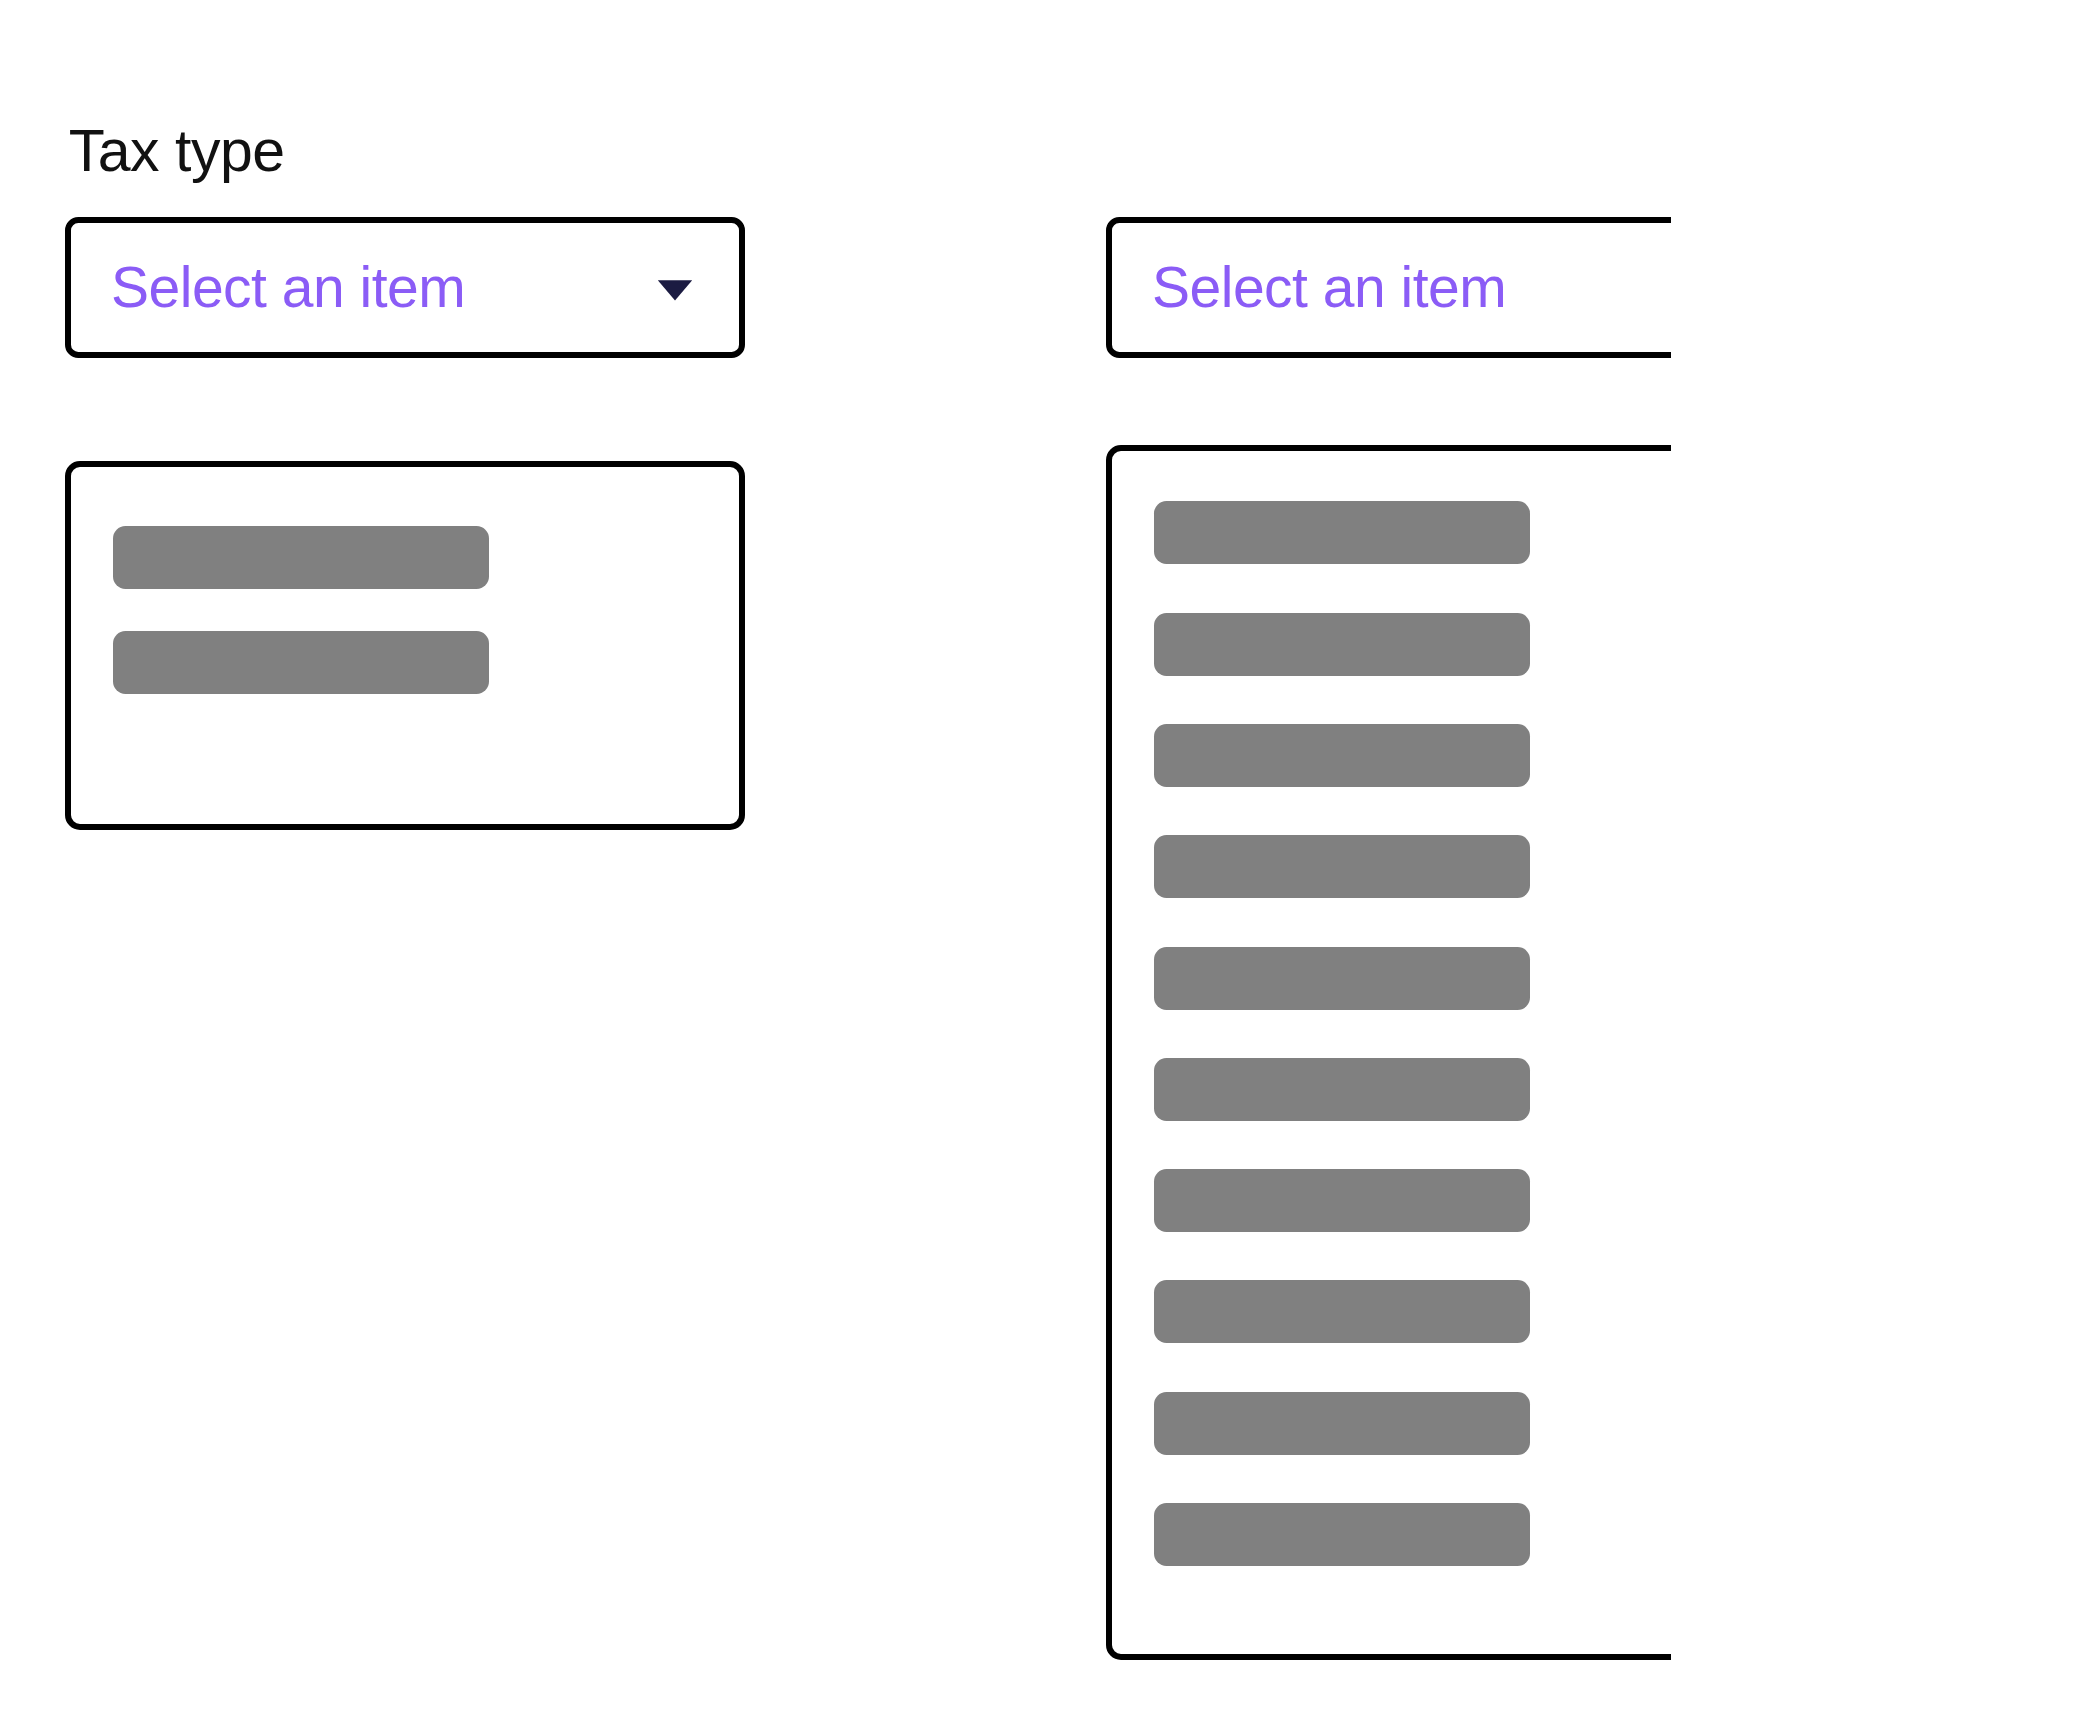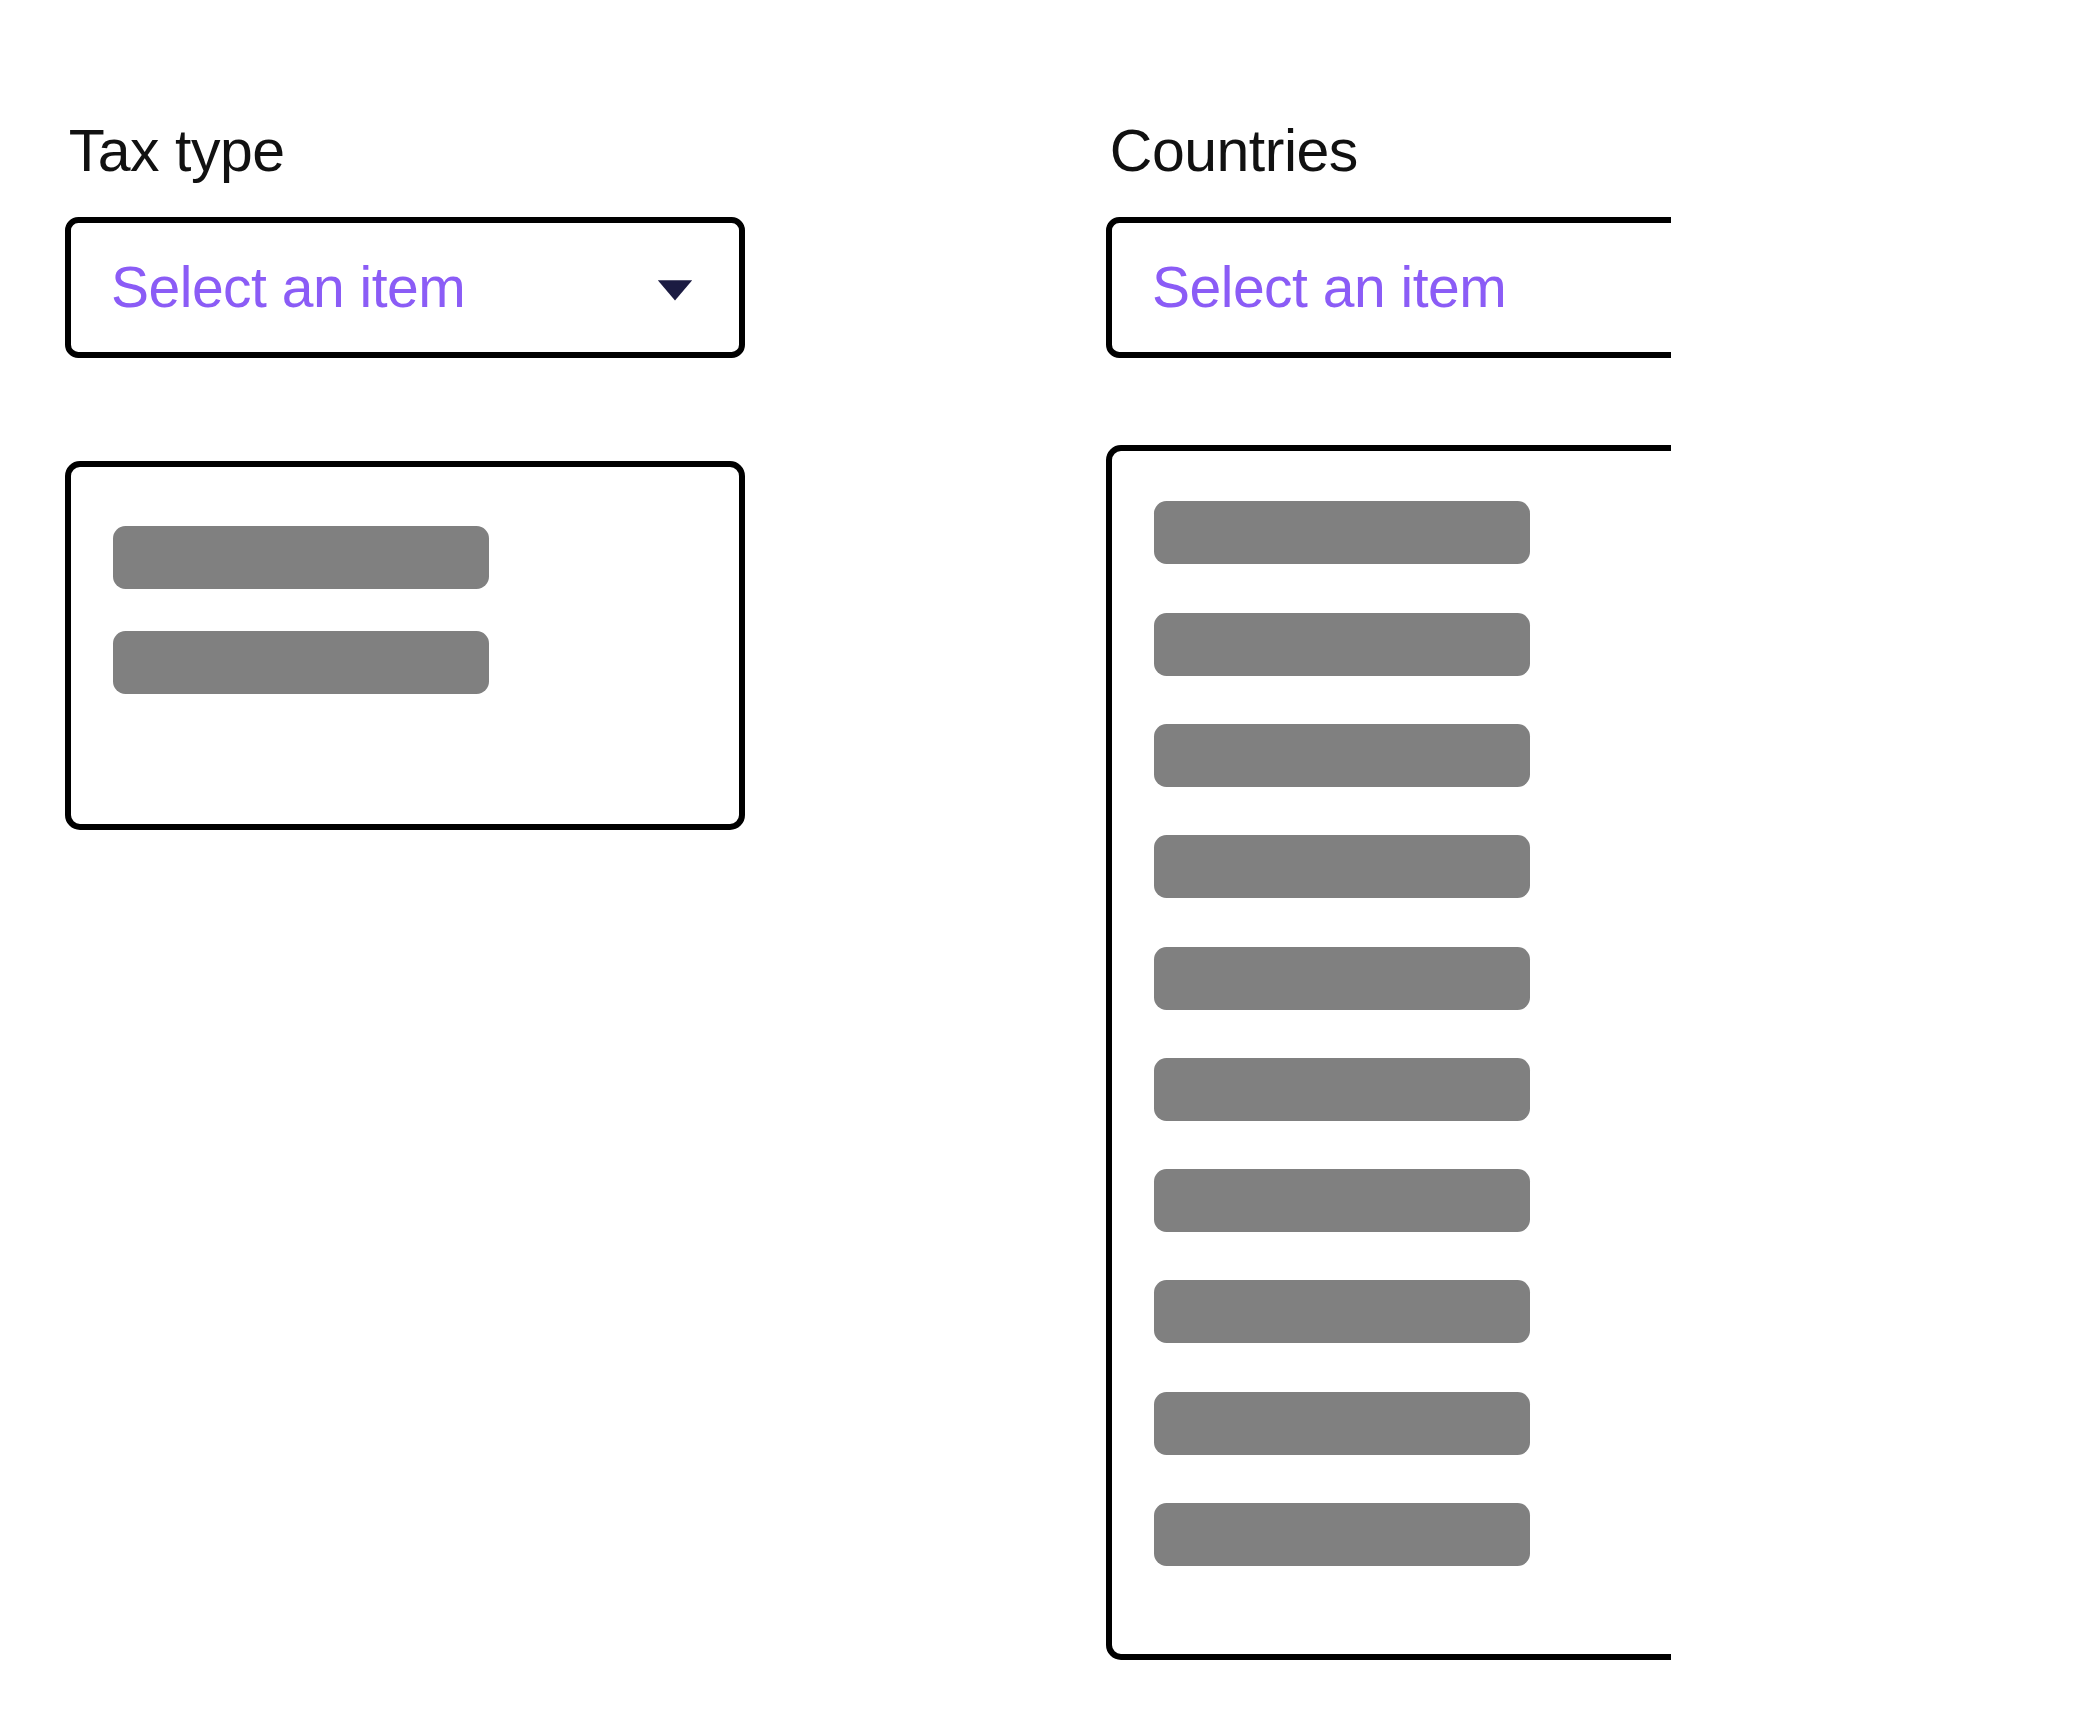--- a/index.html
+++ b/index.html
@@ -148,21 +148,20 @@
       <div class="listbox-items">
         <div class="listbox-item" style="top: 59px; background: rgb(128, 128, 128);"></div>
         <div class="listbox-item" style="top: 164px; background: rgb(128, 128, 128);"></div>
       </div>
     </div>
 
   </div>
 
   <div class="column" id="col-countries">
 
-    <div class="field-label">Countries</div>
 
     <div class="select-box" id="countries-select">
       <span class="select-value">Select an item</span>
       <svg class="chevron-down-icon" viewBox="0 0 46 46">
         <path d="M5 15 L41 15 L23 36 Z" fill="#1b1b42"></path>
       </svg>
     </div>
 
     <div class="listbox" id="countries-listbox" style="top: 445px; left: 0px; width: 946px; height: 1215px;">
       <div class="listbox-items">

